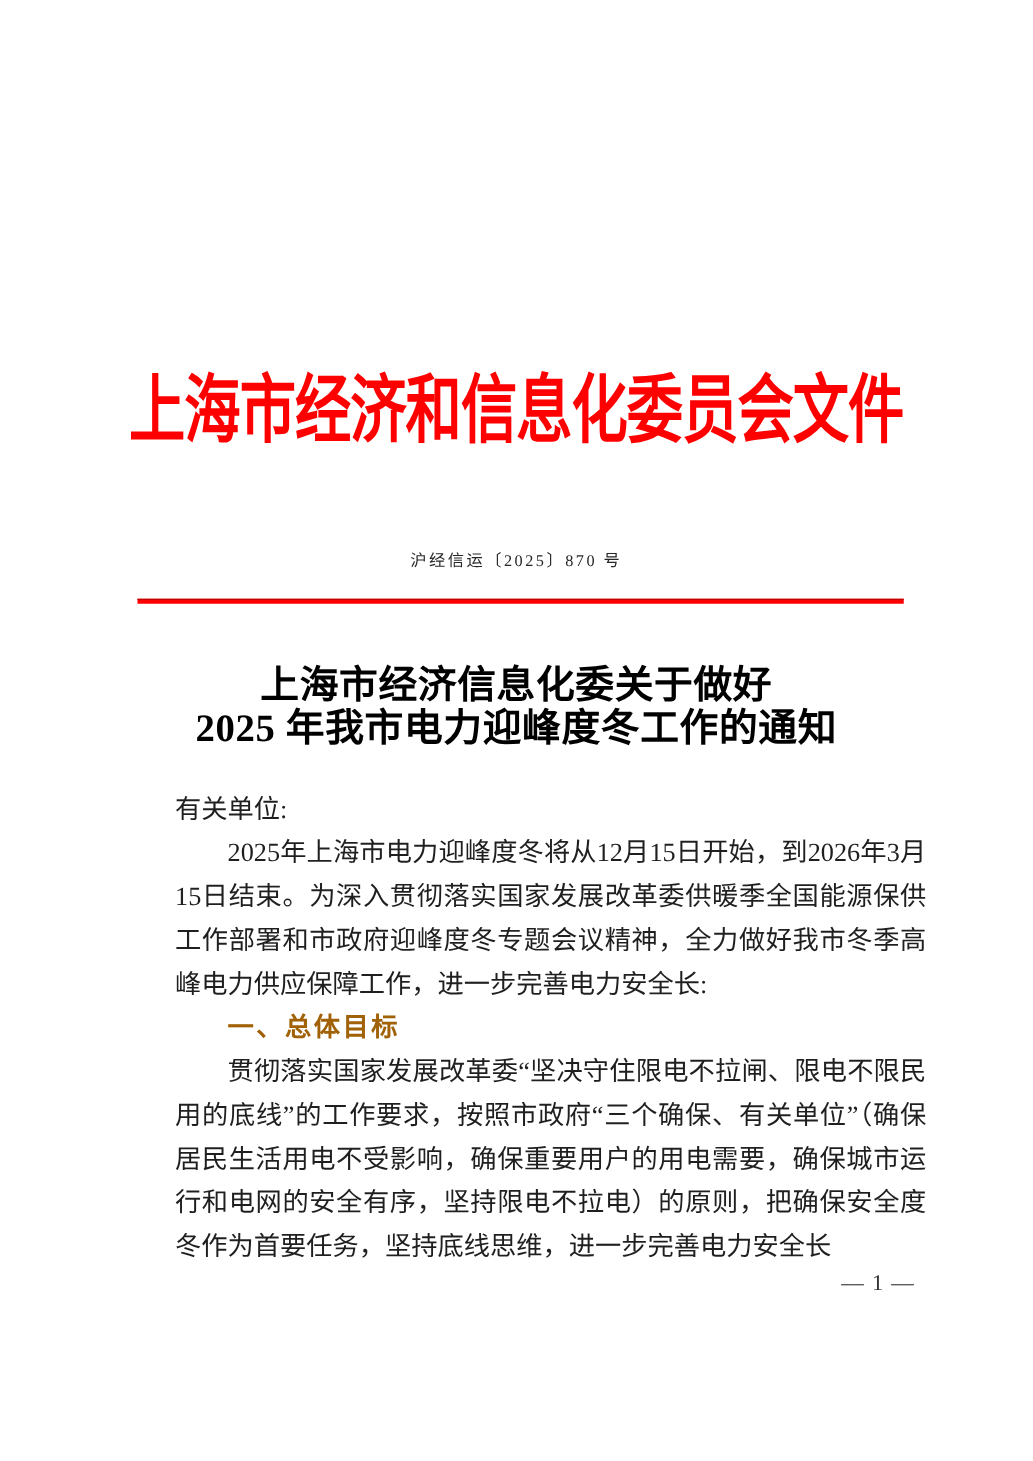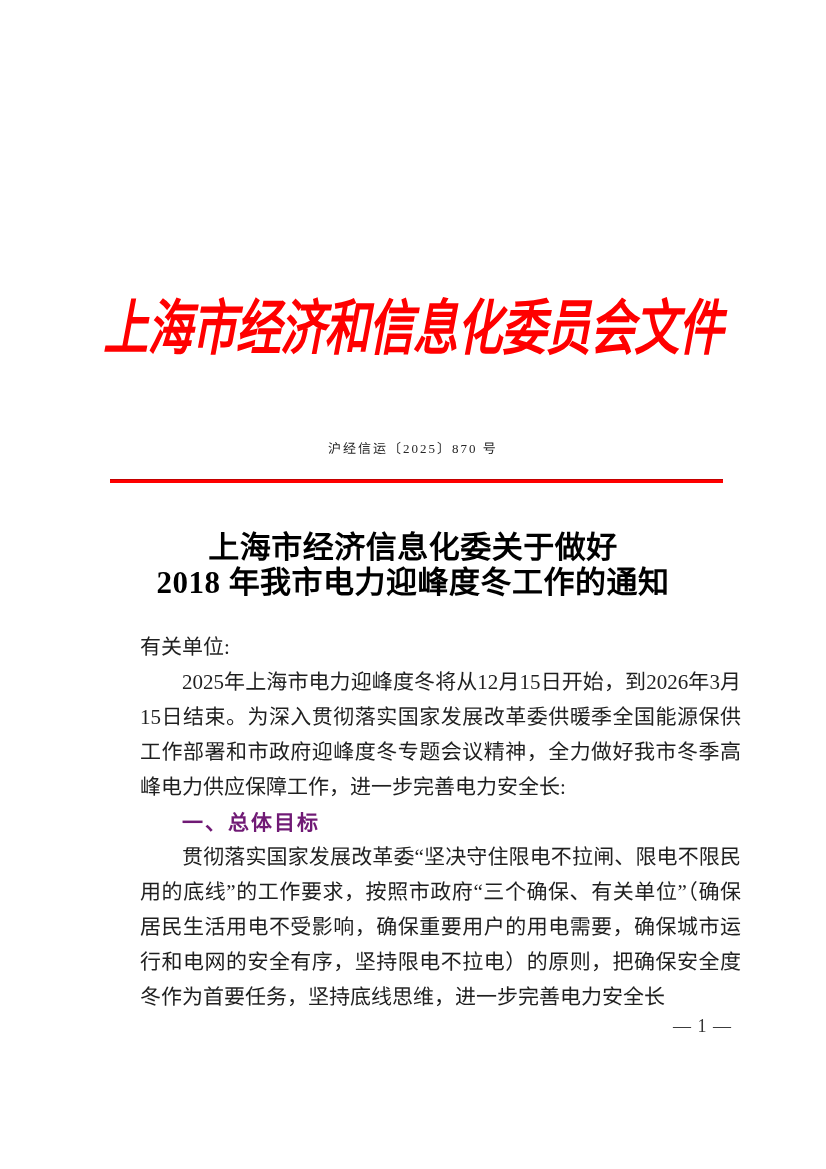--- a/index.html
+++ b/index.html
@@ -21,21 +21,20 @@
   }
   
   .banner{
     position:absolute;
     top:293px;
     left:0;
     width:100%;
     text-align:left;
     line-height:72px;
     white-space:nowrap;
-    font-style:italic;
   }
   .banner-text{
     display:inline-block;
     font-family:"Liberation Serif","DejaVu Serif",serif;
     font-weight:bold;
     font-size:60px;
     color:var(--banner-red);
     letter-spacing:-1px;
     transform:scaleX(0.75);
     transform-origin:center;
@@ -87,21 +86,21 @@
     color:var(--text-black);
     margin-left:28px;
   }
   .body-text p{margin:0;}
   .indent{text-indent:2em;}
   .heading{
     text-indent:2em;
     font-family:"Liberation Sans","DejaVu Sans",sans-serif;
     font-weight:bold;
     letter-spacing:2px;
-    color:#701a75;
+    color:#a16207;
   }
   
   .page-number{
     position:absolute;
     top:1016px;
     right:94px;
     font-size:18px;
     letter-spacing:1px;
     color:#333333;
   }
@@ -114,21 +113,21 @@
   <div class="banner">
     <span class="banner-text">上海市经济和信息化委员会文件</span>
   </div>
 
   <div class="doc-number">沪经信运〔2025〕870 号</div>
 
   <div class="red-line"></div>
 
   <div class="doc-title">
     <div>上海市经济信息化委关于做好</div>
-    <div>2018 年我市电力迎峰度冬工作的通知</div>
+    <div>2025 年我市电力迎峰度冬工作的通知</div>
   </div>
 
   <div class="body-text">
     <p>有关单位:</p>
     <p class="indent">2025年上海市电力迎峰度冬将从12月15日开始，到2026年3月15日结束。为深入贯彻落实国家发展改革委供暖季全国能源保供工作部署和市政府迎峰度冬专题会议精神，全力做好我市冬季高峰电力供应保障工作，进一步完善电力安全长:</p>
     <p class="heading">一、总体目标</p>
     <p class="indent">贯彻落实国家发展改革委“坚决守住限电不拉闸、限电不限民用的底线”的工作要求，按照市政府“三个确保、有关单位”（确保居民生活用电不受影响，确保重要用户的用电需要，确保城市运行和电网的安全有序，坚持限电不拉电）的原则，把确保安全度冬作为首要任务，坚持底线思维，进一步完善电力安全长</p>
   </div>
 
   <div class="page-number">— 1 —</div>

